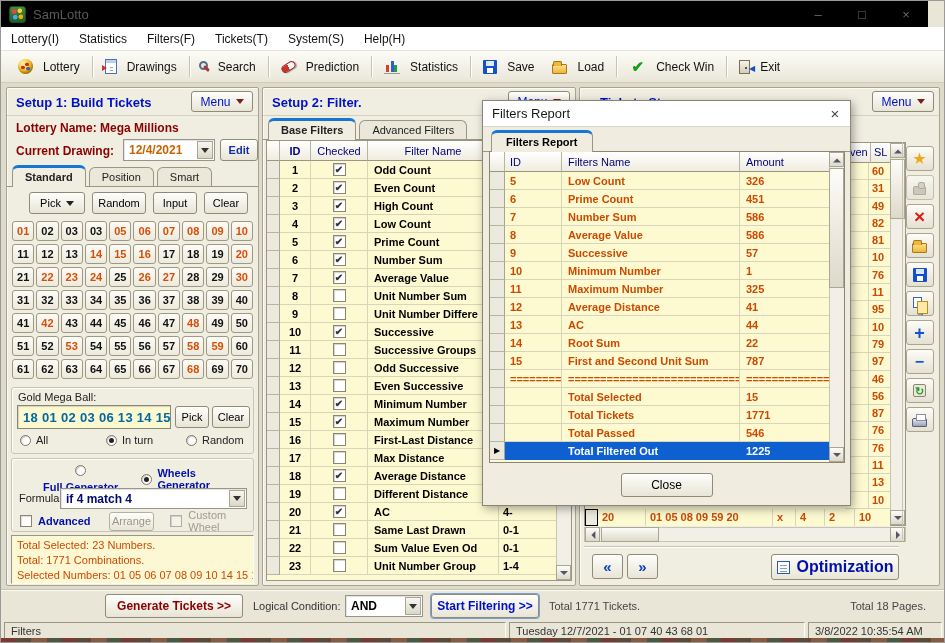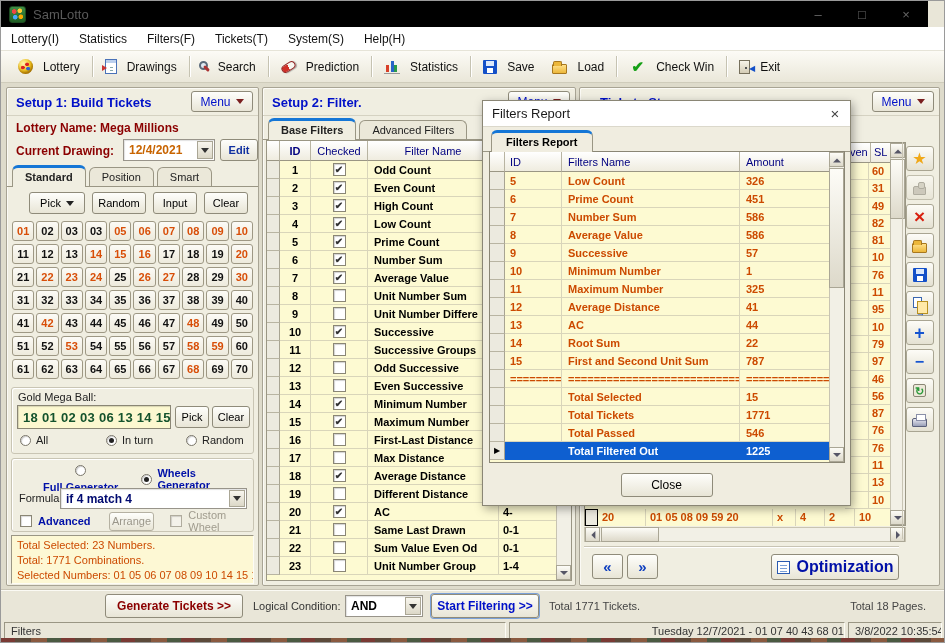--- a/index.html
+++ b/index.html
@@ -107,21 +107,21 @@
   .btnrow { position:absolute; top:104px; left:0; right:10px; height:22px; display:flex; justify-content:flex-end; gap:7px; }
   .btnrow .btn { height:22px; }
   .pick-arr { border:4px solid transparent; border-top:5px solid #222; margin:5px 0 0 5px; }
   .numgrid { position:absolute; left:5px; right:5px; top:133px; height:161px; display:grid; grid-template-columns:repeat(10,1fr); grid-auto-rows:20px; gap:3px 2px; }
   .num { display:flex; align-items:center; justify-content:center; background:linear-gradient(#fcfbf6,#edeadc); border:1px solid #9e9884; border-radius:3px; font-weight:bold; font-size:11px; color:#111; }
   .num.sel { color:#d84e08; }
 
   .groupbox { position:absolute; left:4px; right:4px; border:1px solid #c9c5b4; border-radius:3px; box-shadow: inset 1px 1px 0 #fff; }
   .megabox { top:299px; height:67px; }
   .mega-label { position:absolute; left:6px; top:3px; font-size:11px; color:#222; }
-  .mega-input { position:absolute; left:5px; top:17px; right:82px; height:24px; background:#fcf8d0; border:1px solid #8a8675; box-shadow: inset 1px 1px 1px rgba(0,0,0,.15); color:#14532d; font-weight:bold; font-size:13px; letter-spacing:.3px; display:flex; align-items:center; padding-left:5px; white-space:nowrap; overflow:hidden; }
+  .mega-input { position:absolute; left:5px; top:17px; right:82px; height:24px; background:#fcf8d0; border:1px solid #8a8675; box-shadow: inset 1px 1px 1px rgba(0,0,0,.15); color:#0369a1; font-weight:bold; font-size:13px; letter-spacing:.3px; display:flex; align-items:center; padding-left:5px; white-space:nowrap; overflow:hidden; }
   .mega-pick { position:absolute; right:44px; top:18px; width:34px; height:22px; }
   .mega-clear { position:absolute; right:3px; top:18px; width:38px; height:22px; }
   .radio-row { position:absolute; left:8px; right:2px; display:flex; align-items:center; }
   .mega-modes { top:46px; }
   .radio { display:flex; align-items:center; gap:5px; font-size:11px; color:#222; }
   .rdot { width:11px; height:11px; border-radius:50%; background:#fff; border:1px solid #7a766a; box-shadow: inset 1px 1px 1px rgba(0,0,0,.2); position:relative; flex:0 0 auto; }
   .radio.on .rdot::after { content:""; position:absolute; inset:2px; border-radius:50%; background:#222; }
   .genbox { top:370px; height:74px; }
   .gen-modes { top:6px; }
   .gen-modes .radio { color:#0010a8; font-weight:bold; }
@@ -206,21 +206,21 @@
   .lc-label { position:absolute; left:252px; top:10px; font-size:11px; color:#333; }
   .lc-combo { position:absolute; left:344px; top:5px; width:78px; height:22px; }
   .lc-combo .cval { font-size:12px; color:#000; }
   .start-btn { position:absolute; left:430px; top:4px; width:108px; height:24px; font-weight:bold; font-size:12px; color:#0010c8; box-shadow:0 0 0 1px #7aa0d8; }
   .total-tickets { position:absolute; left:548px; top:10px; font-size:11px; color:#444; }
   .total-pages { position:absolute; right:18px; top:10px; font-size:11px; color:#444; }
 
   .statusbar { position:absolute; top:619px; left:0; right:0; height:20px; background:#e9e6d8; display:flex; gap:3px; padding:2px 2px 0 3px; }
   .status-cell { border:1px solid; border-color:#9a9684 #fdfcf5 #fdfcf5 #9a9684; color:#333; font-size:11px; padding:2px 0 0 6px; white-space:nowrap; overflow:hidden; }
   .sc-left { width:502px; }
-  .sc-mid { width:336px;text-align:right; }
+  .sc-mid { width:296px; }
   .sc-right { flex:1; }
   .desktop-strip { position:absolute; bottom:0; left:0; right:0; height:4px;
     background: repeating-linear-gradient(90deg,#7a3a34 0 14px,#5c4a3a 14px 30px,#8a5a40 30px 46px,#4a5a42 46px 60px); }
 </style>
 </head>
 <body>
 
 <div class="app">
 
   <div class="titlebar">

